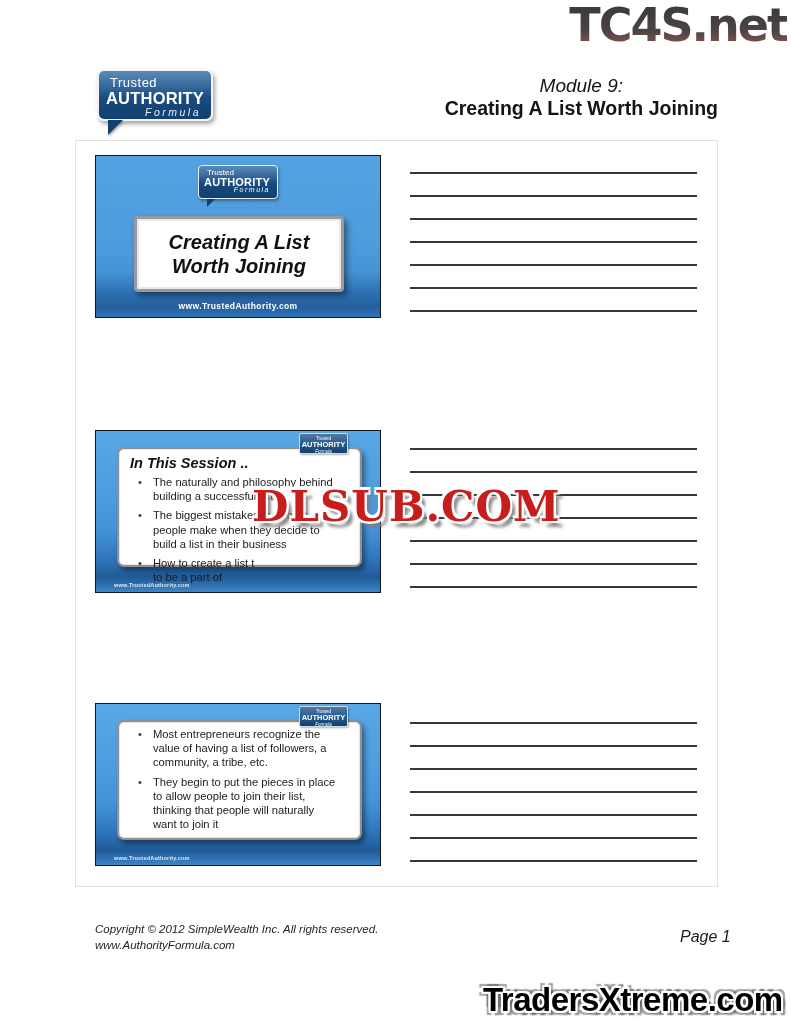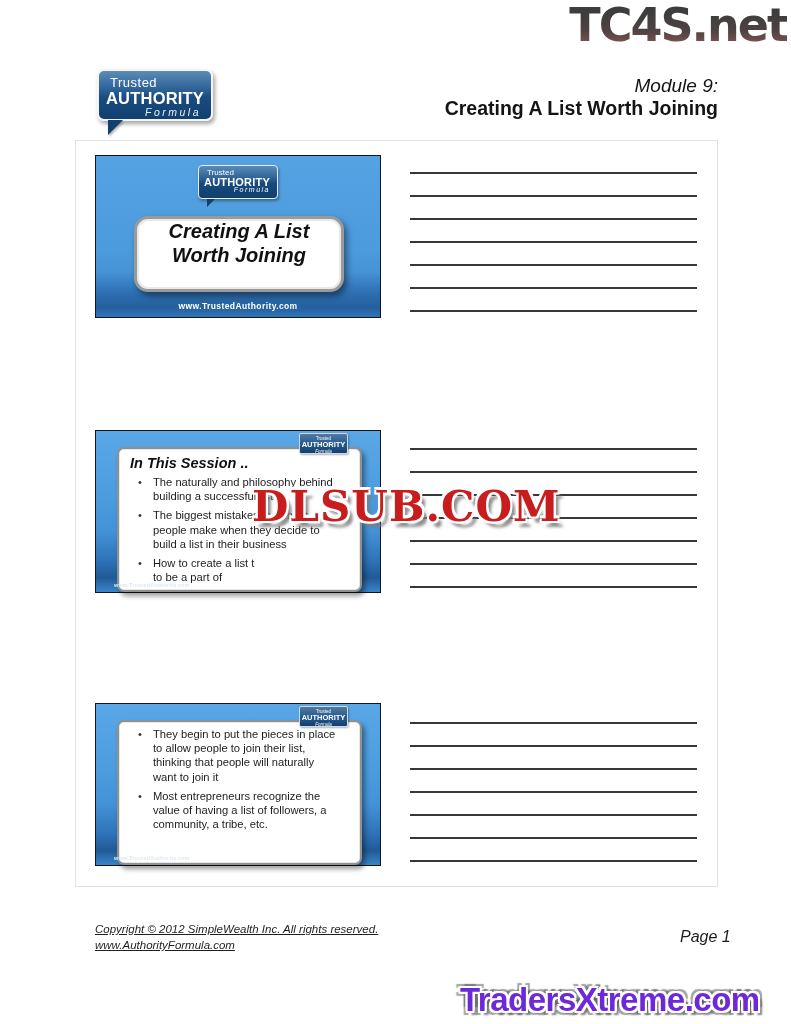--- a/index.html
+++ b/index.html
@@ -27,21 +27,21 @@
   .bubble .l1 { font-size:13px; margin:4px 0 0 11px; letter-spacing:0.5px; }
   .bubble .l2 { font-size:16.5px; font-weight:bold; letter-spacing:0.2px; margin:-1px 0 0 7px; }
   .bubble .l3 { font-size:10.5px; font-style:italic; letter-spacing:2.5px; text-align:right; margin:-2px 10px 0 0; color:#e9eff6; }
   .bubble-tail {
     position:absolute; left:108px; top:120px; width:0; height:0;
     border-top:15px solid #11406f; border-right:15px solid transparent;
     filter:drop-shadow(1px 2px 1px rgba(0,0,0,0.3));
   }
 
   
-  .header-text { position:absolute; top:75px; right:73px; text-align:right; color:#141414; }
+  .header-text { position:absolute; top:75px; right:73px; text-align:center; color:#141414; }
   .header-text .module { font-style:italic; font-size:19px; line-height:1.15; }
   .header-text .htitle { font-weight:bold; font-size:19.5px; line-height:1.15; }
 
   
   .frame { position:absolute; left:75px; top:140px; width:643px; height:747px; border:1px solid #e2e2e2; background:#fff; }
 
   
   .slide {
     position:absolute; left:95px; width:286px; height:163px;
     border:1px solid #141414;
@@ -57,30 +57,30 @@
     background:linear-gradient(180deg,#5b8cb8 0%,#2e6296 38%,#17497d 55%,#11406f 100%);
     border:1px solid #e7edf4; box-shadow:1px 2px 3px rgba(0,0,0,0.35);
     color:#fff; white-space:nowrap;
   }
   .s1-logo .l1 { font-size:8px; margin:2px 0 0 8px; }
   .s1-logo .l2 { font-size:11px; font-weight:bold; margin:-1px 0 0 5px; letter-spacing:0.2px; }
   .s1-logo .l3 { font-size:7px; font-style:italic; text-align:right; margin:-2px 7px 0 0; letter-spacing:1.5px; }
   .s1-tail { position:absolute; left:8px; top:33px; width:0; height:0; border-top:8px solid #11406f; border-right:8px solid transparent; }
   .s1-card {
     position:absolute; left:38px; top:60px; width:210px; height:76px;
-    background:#fff; border:3px solid #9a9a9a; border-radius:14px;
+    background:#fff; border:3px solid #9a9a9a; border-radius:4px;
     box-shadow:inset 0 0 0 2px #e9e9e9, 3px 4px 6px rgba(0,0,0,0.45);
-    display:flex; align-items:flex-start; justify-content:center; text-align:center;
+    display:flex; align-items:center; justify-content:center; text-align:center;
   }
   .s1-card .t { font-size:20px; font-weight:bold; font-style:italic; color:#111; line-height:1.22; white-space:pre-line; }
   .s1-footer { position:absolute; bottom:6px; left:0; width:100%; text-align:center; color:#fff; font-size:8.5px; font-weight:bold; letter-spacing:0.4px; }
 
   
   .s-card {
-    position:absolute; left:21px; top:16px; width:245px; height:145px;
+    position:absolute; left:21px; top:16px; width:245px; height:120px;
     background:#fff; border:2px solid #909090; border-radius:7px;
     box-shadow:inset 0 0 0 1px #e6e6e6, 3px 4px 5px rgba(0,0,0,0.4);
     padding:5px 8px 4px 10px;
   }
   .s-title { font-size:14.5px; font-weight:bold; font-style:italic; color:#101010; margin:1px 0 4px 1px; }
   .s-bullets { list-style:none; }
   .s-bullets li {
     position:relative; padding-left:16px; margin:0 0 5px 8px;
     font-size:11.2px; line-height:1.27; color:#1c1c1c; white-space:pre-line;
   }
@@ -108,28 +108,28 @@
     font-size:42px; letter-spacing:1px; white-space:nowrap; z-index:9;
     color:#c81d1d;
     text-shadow:
       -2px -2px 0 #fff, 2px -2px 0 #fff, -2px 2px 0 #fff, 2px 2px 0 #fff,
       0 -2px 0 #fff, 0 2px 0 #fff, -2px 0 0 #fff, 2px 0 0 #fff,
       5px 6px 3px rgba(125,125,125,0.85);
     transform:scaleY(1.04);
   }
 
   
-  .copyright { position:absolute; left:95px; top:921px; font-style:italic; font-size:11.5px; color:#1f1f1f; line-height:1.4; white-space:pre-line;text-decoration:underline; }
+  .copyright { position:absolute; left:95px; top:921px; font-style:italic; font-size:11.5px; color:#1f1f1f; line-height:1.4; white-space:pre-line; }
   .pagenum { position:absolute; left:680px; top:928px; font-style:italic; font-size:16px; color:#1a1a1a; }
 
   
   .wm-bottom {
-    position:absolute; top:981px; left:460px;
+    position:absolute; top:981px; left:483px;
     font-size:33px; font-weight:bold; letter-spacing:-0.5px; white-space:nowrap;
-    color:#6d28d9;
+    color:#000000;
     text-shadow:
       -2px -2px 0 #fff, 2px -2px 0 #fff, -2px 2px 0 #fff, 2px 2px 0 #fff,
       0 -2px 0 #fff, 0 2px 0 #fff, -2px 0 0 #fff, 2px 0 0 #fff,
       -4px -4px 1px rgba(90,90,90,0.55), 4px -4px 1px rgba(90,90,90,0.55),
       -4px 4px 1px rgba(90,90,90,0.55), 4px 4px 2px rgba(90,90,90,0.75);
   }
 </style>
 </head>
 <body>
 
@@ -187,27 +187,27 @@
   </div>
 
   <div class="slide slide3">
     <div class="mini-logo">
       <div class="m1">Trusted</div>
       <div class="m2">AUTHORITY</div>
       <div class="m3">Formula</div>
     </div>
     <div class="s-card">
       <ul class="s-bullets">
+        <li>Most entrepreneurs recognize the
+value of having a list of followers, a
+community, a tribe, etc.</li>
         <li>They begin to put the pieces in place
 to allow people to join their list,
 thinking that people will naturally
 want to join it</li>
-        <li>Most entrepreneurs recognize the
-value of having a list of followers, a
-community, a tribe, etc.</li>
       </ul>
     </div>
     <div class="s-footer">www.TrustedAuthority.com</div>
   </div>
 
   <div class="notes n1">
     <div class="nline"></div>
     <div class="nline"></div>
     <div class="nline"></div>
     <div class="nline"></div>

